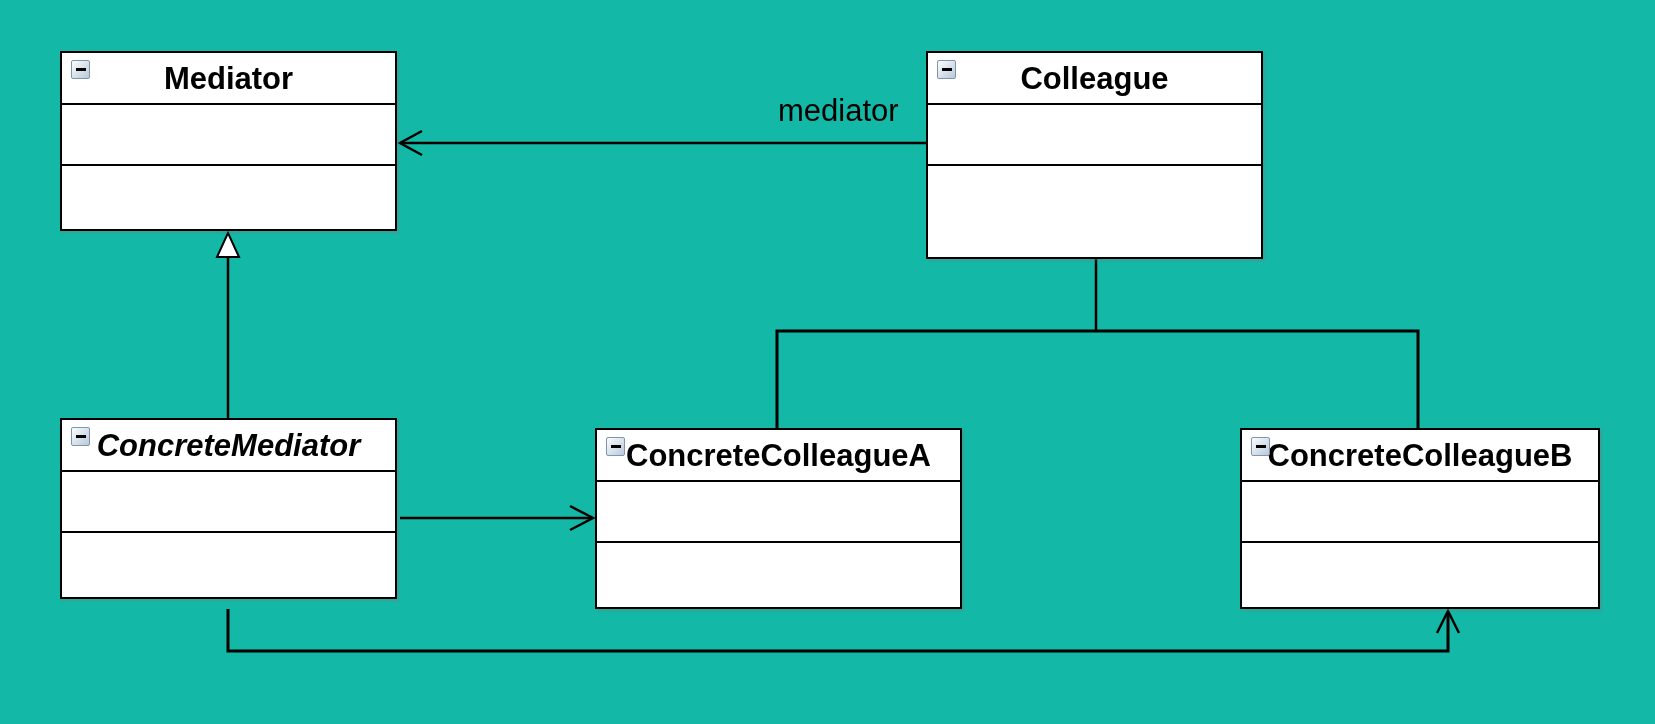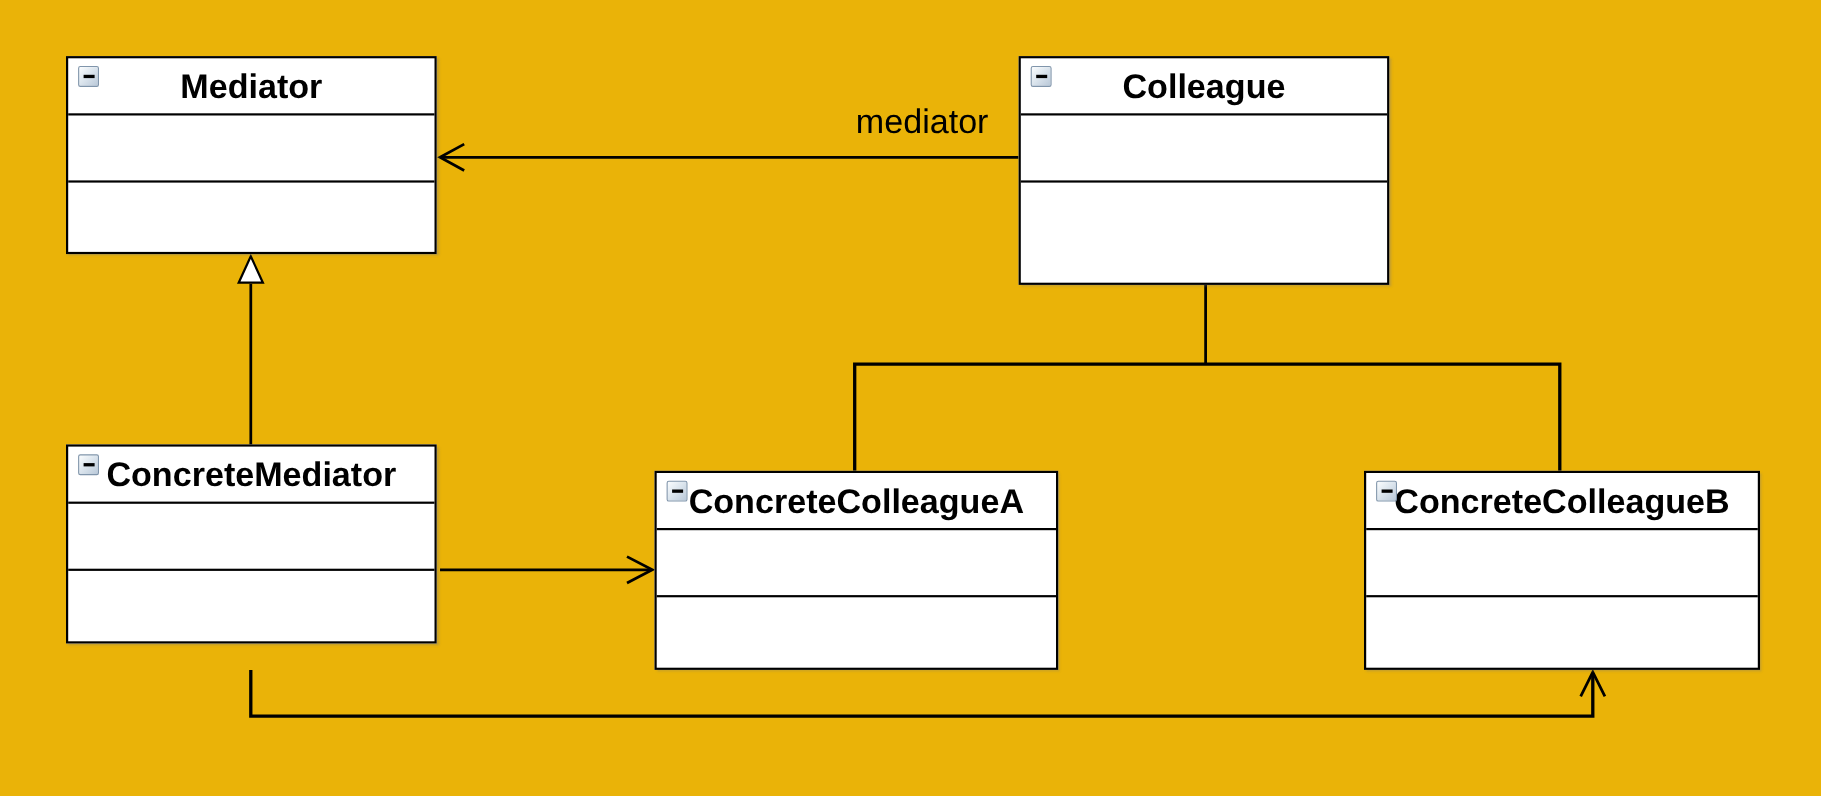--- a/index.html
+++ b/index.html
@@ -1,20 +1,20 @@
 <!DOCTYPE html>
 <html><head>
 <meta charset="utf-8">
 <style>
   html, body { margin: 0; padding: 0; background: #ffffff; }
   .canvas {
     position: relative;
     width: 1655px;
     height: 724px;
-    background: #eab308;
+    background: #14b8a6;
     font-family: "Liberation Sans", sans-serif;
     overflow: hidden;
   }
   .connector-layer {
     position: absolute;
     left: 0; top: 0;
     width: 1655px; height: 724px;
   }
   .uml-class {
     position: absolute;
@@ -125,21 +125,21 @@
     <div class="compartment title">
       <span class="collapse-btn">
         <span class="minus-bar"></span>
       </span>
       <span class="class-name">Colleague</span>
     </div>
     <div class="compartment attrs"></div>
     <div class="compartment ops"></div>
   </div>
 
-  <div class="uml-class" style="left:60px; top:404px; width:337px; height:181px;">
+  <div class="uml-class" style="left:60px; top:418px; width:337px; height:181px;font-style:italic;">
     <div class="compartment title">
       <span class="collapse-btn">
         <span class="minus-bar"></span>
       </span>
       <span class="class-name">ConcreteMediator</span>
     </div>
     <div class="compartment attrs"></div>
     <div class="compartment ops"></div>
   </div>
 

